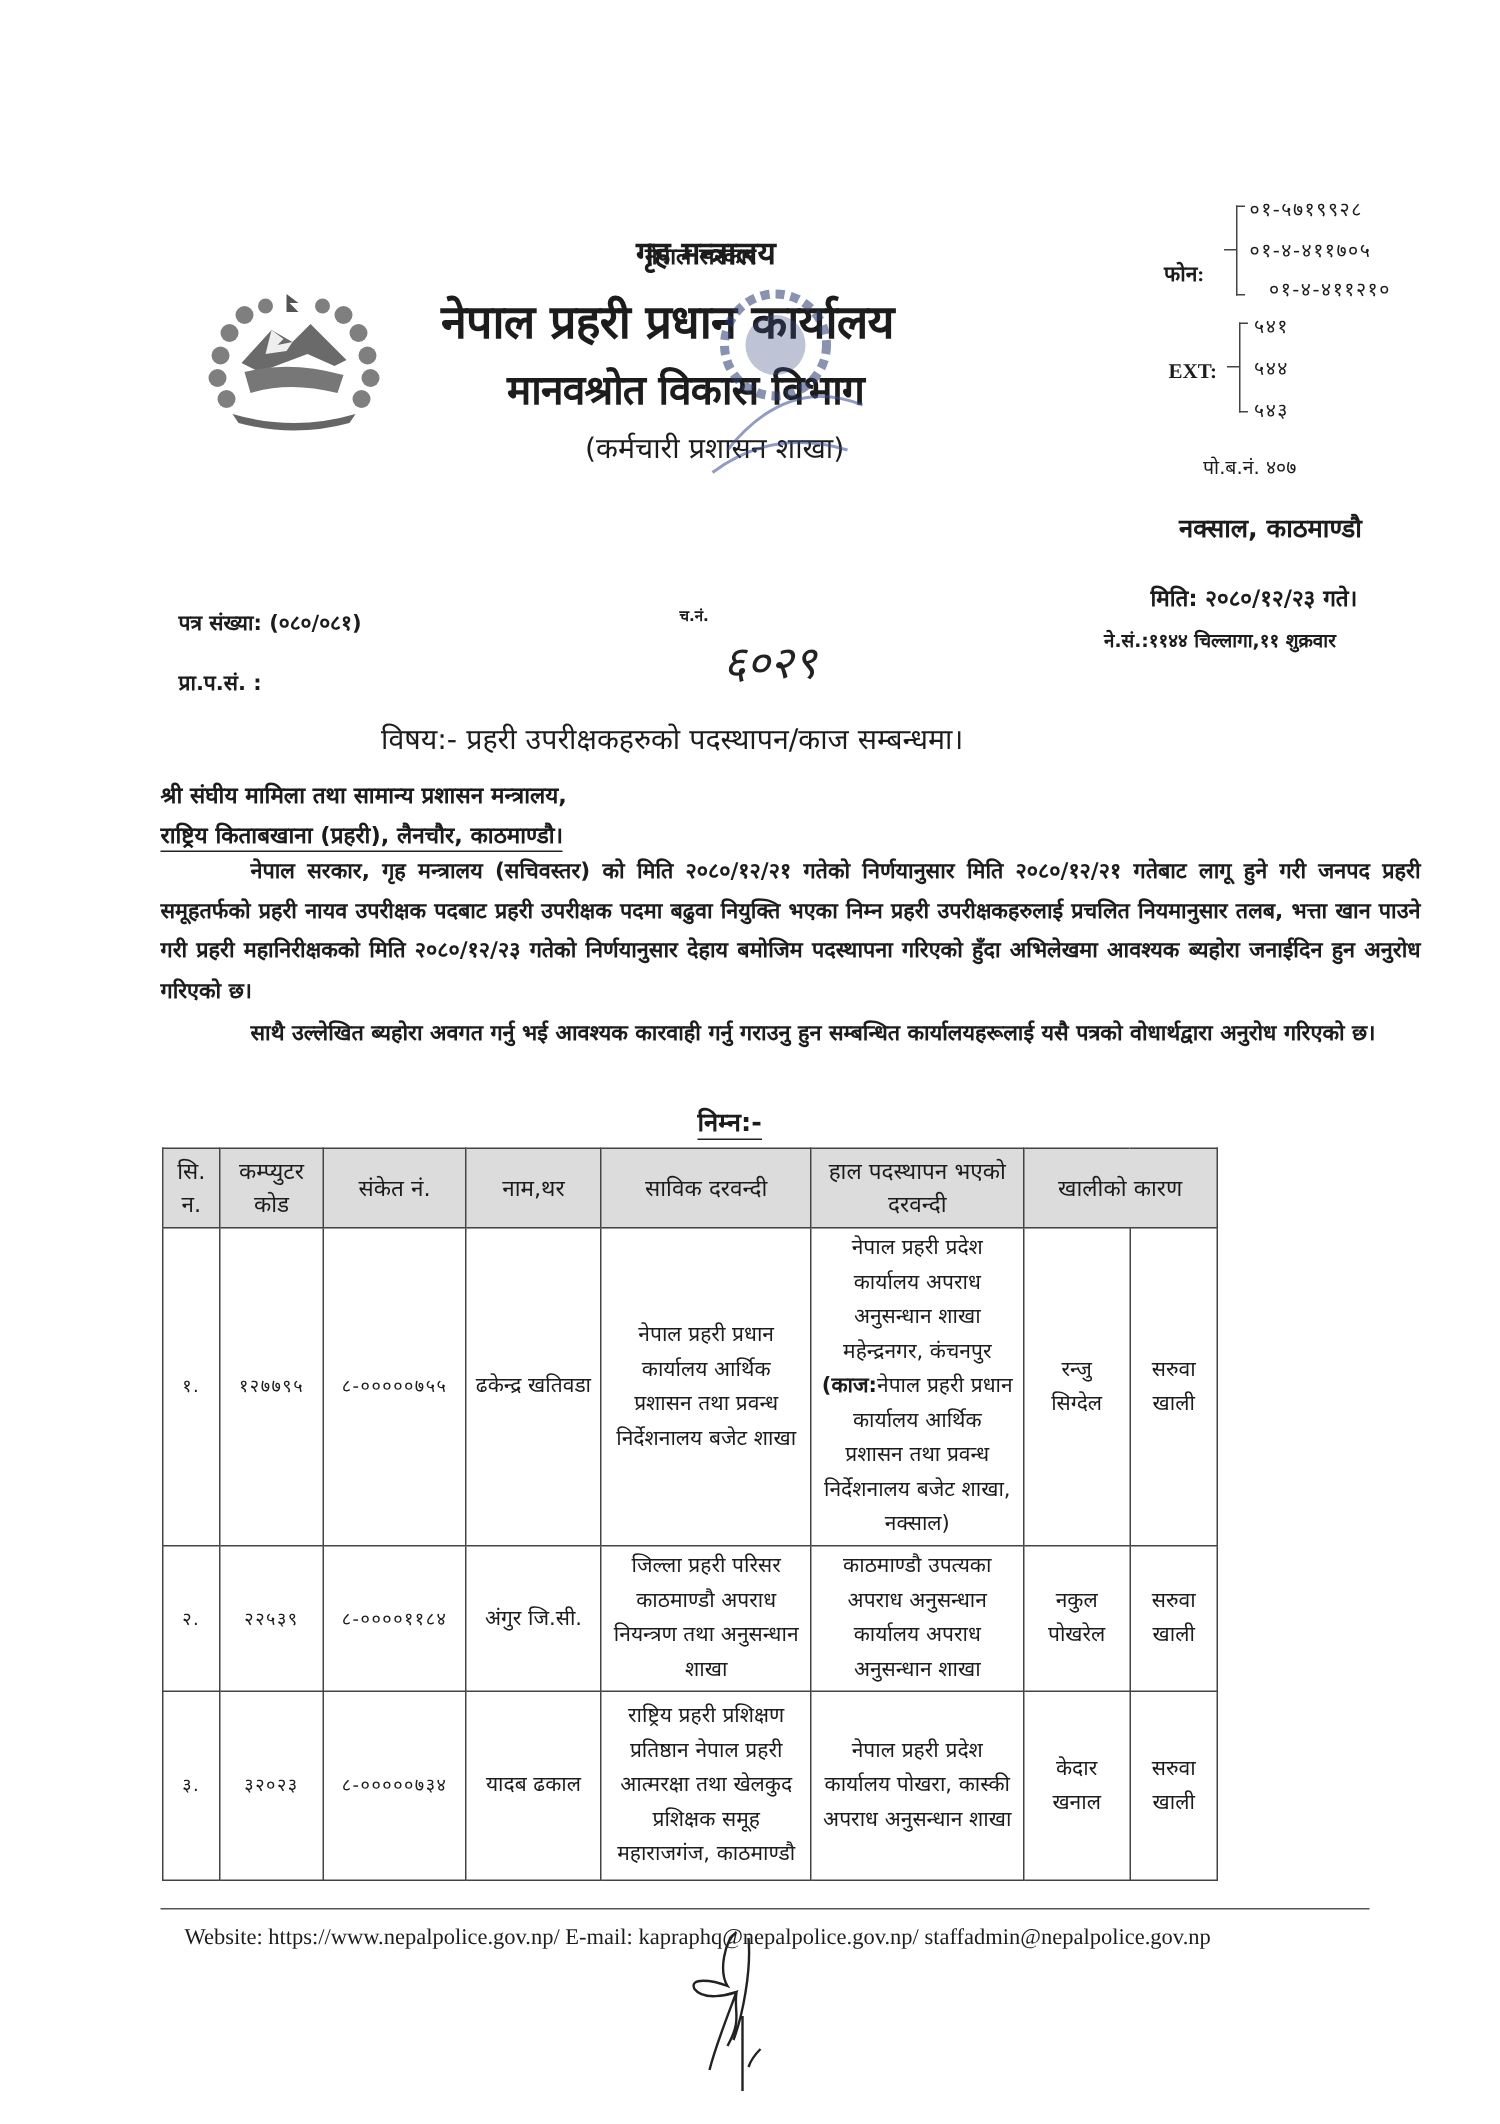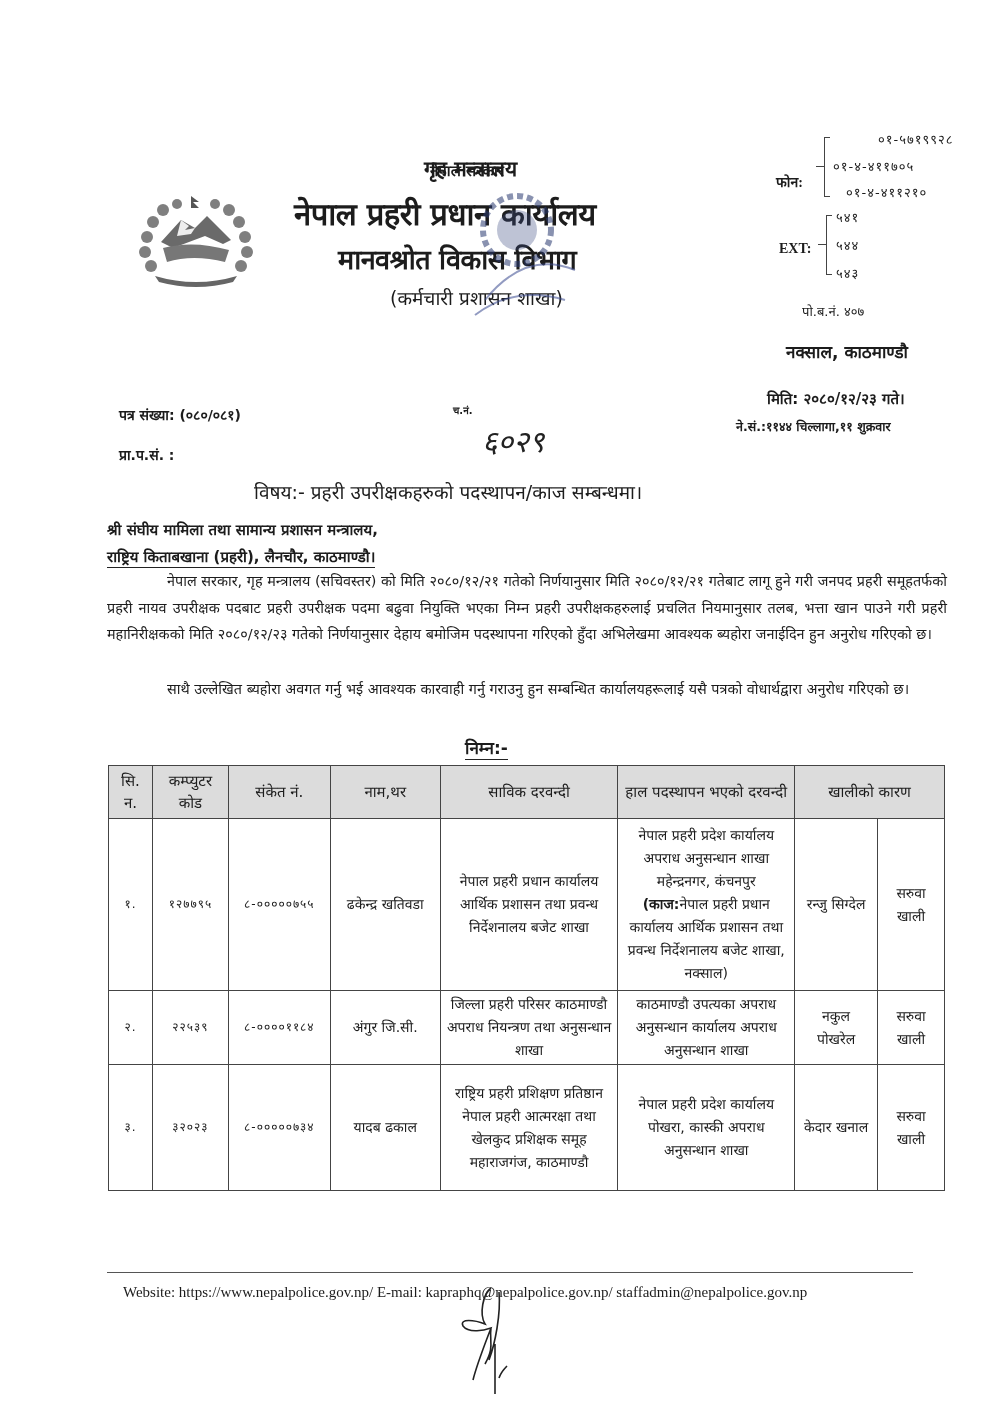--- a/index.html
+++ b/index.html
@@ -24,26 +24,26 @@
   .address { left: 786px; top: 340px; font-size: 17px; font-weight: bold; }
   .date { left: 767px; top: 388px; font-size: 15px; font-weight: bold; }
   .nsdate { left: 736px; top: 418px; font-size: 12.5px; font-weight: bold; }
   .patra { left: 119px; top: 405px; font-size: 14px; font-weight: bold; }
   .chalani-label { left: 453px; top: 403px; font-size: 10px; font-weight: bold; }
   .chalani-val { left: 482px; top: 388px; font-family: "DejaVu Serif", serif; font-size: 30px; font-style: italic; color: #222; margin-top: 32px; }
   .prapasa { left: 119px; top: 445px; font-size: 14px; font-weight: bold; }
   .subject { left: 254px; top: 479px; font-size: 19px; }
   .addr1 { left: 107px; top: 519px; font-size: 15px; font-weight: bold; }
   .addr2 { left: 107px; top: 546px; font-size: 15px; font-weight: bold; border-bottom: 1.5px solid #222; padding-bottom: 1px; }
-  .para { left: 107px; width: 840px; font-size: 14.4px; line-height: 26.5px; text-align: justify; }
+  .para { left: 107px; width: 840px; font-size: 14.4px; line-height: 26.5px; text-align: justify; font-weight: bold; }
   .para1 { top: 568px; }
   .para2 { top: 676px; }
   .indent { display: inline-block; width: 60px; }
   .nimna { left: 465px; top: 736px; font-size: 17px; font-weight: bold; border-bottom: 1.5px solid #222; }
-  table.posting { position: absolute; left: 108px; top: 765px; width: 837px; border-collapse: collapse; font-size: 14px; }
+  table.posting { position: absolute; left: 108px; top: 765px; width: 704px; border-collapse: collapse; font-size: 14px; }
   table.posting th, table.posting td { border: 1.5px solid #444; vertical-align: middle; text-align: center; }
   table.posting th { background: #dcdcdc; font-weight: normal; font-size: 15px; line-height: 22px; height: 52px; padding: 0 4px; }
   table.posting td { line-height: 23px; padding: 2px 6px; }
   table.posting td.left { text-align: center; }
   .num { font-size: 12px; letter-spacing: 1px; }
   .footer-line { left: 107px; top: 1272px; width: 806px; height: 0; border-top: 1.5px solid #555; }
   .footer { left: 123px; top: 1284px; font-family: "Liberation Serif", serif; font-size: 15px; }
   .signature { left: 455px; top: 1284px; width: 70px; height: 110px; }
 </style>
 </head>
@@ -80,21 +80,21 @@
 <svg class="abs stamp" viewBox="0 0 120 130">
   <circle cx="52" cy="40" r="34" fill="none" stroke="#2a3a70" stroke-width="6" stroke-dasharray="6 4"></circle>
   <circle cx="52" cy="40" r="20" fill="#3a4a80" opacity="0.6"></circle>
   <path d="M20 110 Q60 60 110 80" fill="none" stroke="#3a4a90" stroke-width="2"></path>
   <path d="M10 125 Q50 95 100 110" fill="none" stroke="#3a4a90" stroke-width="2"></path>
 </svg>
 
 <div class="abs phone-label">फोन:</div>
 <div class="abs brace phone-brace"></div>
 <div class="abs brace-tick" style="left:816px; top:166px;"></div>
-<div class="abs pnum" style="left:878px; top:130px;">०१-५७१९९२८</div>
+<div class="abs pnum" style="left:833px; top:130px;">०१-५७१९९२८</div>
 <div class="abs pnum" style="left:833px; top:157px;">०१-४-४११७०५</div>
 <div class="abs pnum" style="left:846px; top:183px;">०१-४-४११२१०</div>
 
 <div class="abs ext-label">EXT:</div>
 <div class="abs brace ext-brace"></div>
 <div class="abs brace-tick" style="left:818px; top:244px;"></div>
 <div class="abs pnum" style="left:836px; top:208px;">५४१</div>
 <div class="abs pnum" style="left:836px; top:236px;">५४४</div>
 <div class="abs pnum" style="left:836px; top:264px;">५४३</div>
 

